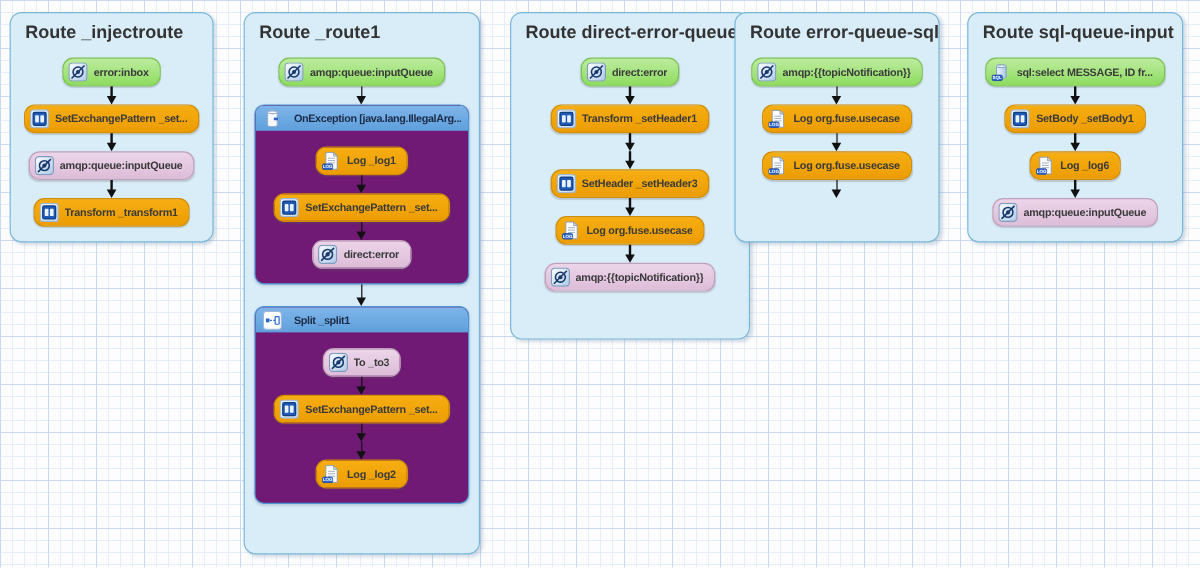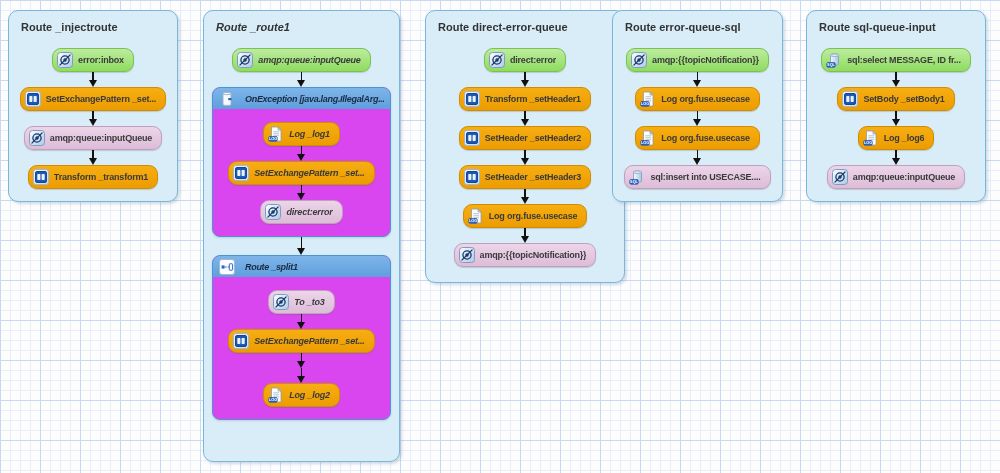--- a/index.html
+++ b/index.html
@@ -14,21 +14,21 @@
       linear-gradient(to bottom,#e6eef9 1px,transparent 1px);
     background-size:40px 40px,40px 40px,10px 10px,10px 10px;
   }
   .route{
     position:absolute;box-sizing:border-box;
     background:#d9edf8;border:1px solid #79b7da;border-radius:10px;
     box-shadow:2px 2px 3px rgba(110,140,170,.3);
     padding:8px;
   }
   .route-title{
-    font-size:11px;font-weight:bold;color:#333;
+    font-size:15px;font-weight:bold;color:#333;
     padding:2px 0 0 4px;height:13px;line-height:13px;white-space:nowrap;
   }
   .flow{display:flex;flex-direction:column;align-items:center;margin-top:14px;}
   .node{
     display:flex;align-items:center;height:24px;flex:none;max-width:100%;
     border-radius:9px;border:1px solid;padding:0 9px 0 4px;box-sizing:border-box;
     box-shadow:0 1px 1px rgba(90,90,90,.25);
   }
   .ic{width:16px;height:16px;margin-right:5px;flex:none;}
   .lbl{
@@ -40,21 +40,21 @@
   .n-pink  {background:linear-gradient(#ecd5e9,#ddbcd8);border-color:#c2a0bd;}
   .arrow{width:10px;height:15px;position:relative;flex:none;}
   .arrow::before{content:"";position:absolute;left:4.2px;top:0;width:1.6px;height:9px;background:#111;}
   .arrow::after{content:"";position:absolute;left:0.5px;top:8px;
     border-left:4.5px solid transparent;border-right:4.5px solid transparent;border-top:7px solid #111;}
   .arrow.tall{height:18px;}
   .arrow.tall::before{height:12px;}
   .arrow.tall::after{top:11px;}
   .sub{
     width:100%;flex:none;box-sizing:border-box;overflow:hidden;
-    border:1px solid #4e93d4;border-radius:8px;background:#d946ef;
+    border:1px solid #4e93d4;border-radius:8px;background:#701a75;
     box-shadow:0 1px 2px rgba(90,110,140,.25);
   }
   .sub-header{display:flex;align-items:center;height:21px;gap:5px;padding:0 6px;
     background:linear-gradient(#7eb5e9,#5f9fdc);}
   .sub-title{font-size:9px;font-weight:bold;color:#1b2a45;letter-spacing:-0.3px;
     white-space:nowrap;overflow:hidden;}
   .sub-body{display:flex;flex-direction:column;align-items:center;padding:13px 6px 12px;}
 </style>
 </head>
 <body>
@@ -142,21 +142,21 @@
       <div class="arrow"></div>
       <div class="node n-orange">
         <svg class="ic" viewBox="0 0 16 16">
             <use href="#i-processor"></use>
           </svg>
         <span class="lbl">Transform _transform1</span>
       </div>
     </div>
   </div>
 
-  <div class="route" style="left:203px;top:10px;width:197px;height:452px;font-style:italic;">
+  <div class="route" style="left:203px;top:10px;width:197px;height:452px;">
     <div class="route-title">Route _route1</div>
     <div class="flow">
       <div class="node n-green">
         <svg class="ic" viewBox="0 0 16 16">
             <use href="#i-endpoint"></use>
           </svg>
         <span class="lbl">amqp:queue:inputQueue</span>
       </div>
       <div class="arrow"></div>
 
@@ -191,21 +191,21 @@
         </div>
       </div>
 
       <div class="arrow tall"></div>
 
       <div class="sub">
         <div class="sub-header">
           <svg class="ic" viewBox="0 0 16 16">
               <use href="#i-split"></use>
             </svg>
-          <span class="sub-title">Route _split1</span>
+          <span class="sub-title">Split _split1</span>
         </div>
         <div class="sub-body">
           <div class="node n-pink">
             <svg class="ic" viewBox="0 0 16 16">
                 <use href="#i-endpoint"></use>
               </svg>
             <span class="lbl">To _to3</span>
           </div>
           <div class="arrow"></div>
           <div class="node n-orange">
@@ -237,26 +237,20 @@
         <span class="lbl">direct:error</span>
       </div>
       <div class="arrow"></div>
       <div class="node n-orange">
         <svg class="ic" viewBox="0 0 16 16">
             <use href="#i-processor"></use>
           </svg>
         <span class="lbl">Transform _setHeader1</span>
       </div>
       <div class="arrow"></div>
-      <div class="node n-orange">
-        <svg class="ic" viewBox="0 0 16 16">
-            <use href="#i-processor"></use>
-          </svg>
-        <span class="lbl">SetHeader _setHeader2</span>
-      </div>
       <div class="arrow"></div>
       <div class="node n-orange">
         <svg class="ic" viewBox="0 0 16 16">
             <use href="#i-processor"></use>
           </svg>
         <span class="lbl">SetHeader _setHeader3</span>
       </div>
       <div class="arrow"></div>
       <div class="node n-orange">
         <svg class="ic" viewBox="0 0 16 16">
@@ -291,26 +285,20 @@
         <span class="lbl">Log org.fuse.usecase</span>
       </div>
       <div class="arrow"></div>
       <div class="node n-orange">
         <svg class="ic" viewBox="0 0 16 16">
             <use href="#i-log"></use>
           </svg>
         <span class="lbl">Log org.fuse.usecase</span>
       </div>
       <div class="arrow"></div>
-      <div class="node n-pink">
-        <svg class="ic" viewBox="0 0 16 16">
-            <use href="#i-sql"></use>
-          </svg>
-        <span class="lbl">sql:insert into USECASE....</span>
-      </div>
     </div>
   </div>
 
   <div class="route" style="left:806px;top:10px;width:180px;height:192px;">
     <div class="route-title">Route sql-queue-input</div>
     <div class="flow">
       <div class="node n-green">
         <svg class="ic" viewBox="0 0 16 16">
             <use href="#i-sql"></use>
           </svg>

